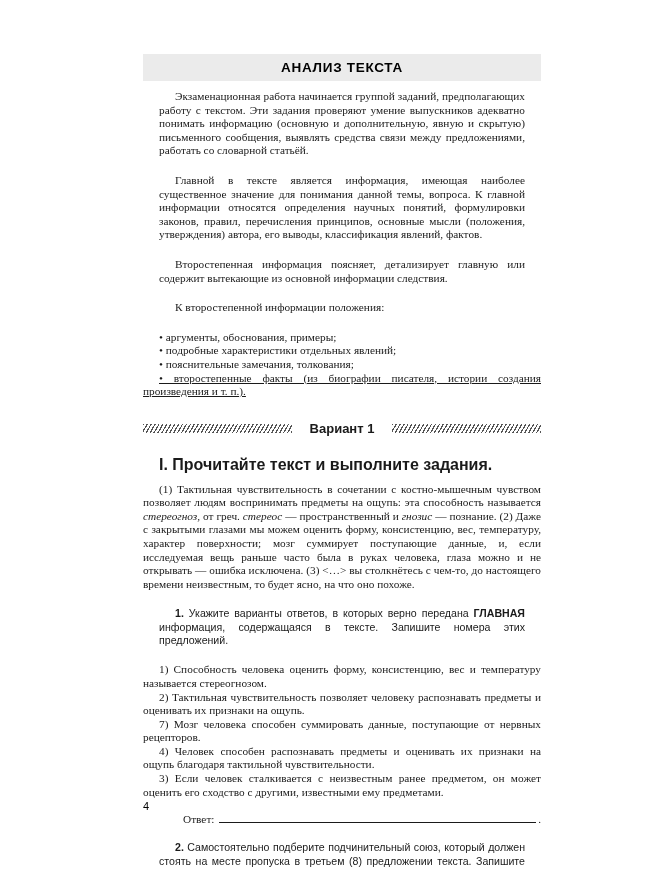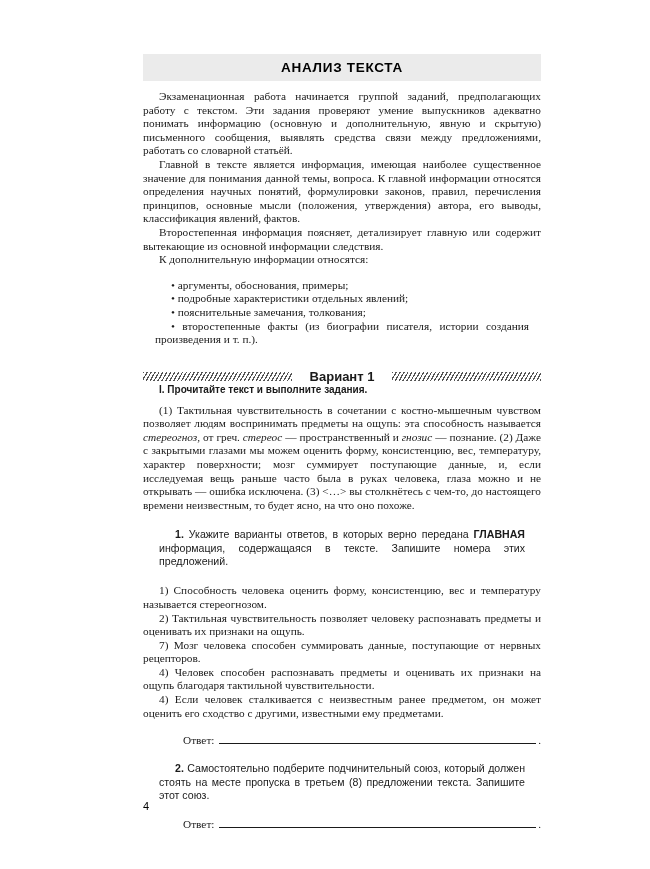--- a/index.html
+++ b/index.html
@@ -35,39 +35,40 @@
     font-weight: bold;
     font-size: 13.5px;
     letter-spacing: 0.7px;
     padding: 6px 0 6px 0;
     color: #000;
   }
   p.intro {
     font-size: 11.3px;
     line-height: 13.6px;
     text-align: justify;
-    margin: 0;
+    margin: 16px;
     text-indent: 16px;
     hyphens: auto;
   }
   p.intro.first { margin-top: 9px; }
   ul.bullets {
     list-style: none;
-    margin: 12px;
+    margin: 0;
     padding: 0;
   }
   ul.bullets li {
     font-size: 11.3px;
     line-height: 13.6px;
     text-align: justify;
     text-indent: 16px;
     margin: 0;
   }
   ul.bullets li.multiline {
     text-indent: 16px;
+    text-decoration: underline;
   }
   .variant-head {
     margin-top: 22px;
     display: flex;
     align-items: center;
     gap: 14px;
   }
   .variant-rule {
     flex: 1 1 auto;
     height: 9px;
@@ -80,22 +81,22 @@
   .variant-label {
     font-family: "Liberation Sans", sans-serif;
     font-weight: bold;
     font-size: 13px;
     white-space: nowrap;
     padding: 0 4px;
   }
   .task-instruction {
     font-family: "Liberation Sans", sans-serif;
     font-weight: bold;
-    font-size: 10px;
-    margin-top: 0;
+    font-size: 16px;
+    margin-top: 20px;
     text-indent: 16px;
   }
   p.body-text {
     font-size: 11.3px;
     line-height: 13.6px;
     text-align: justify;
     margin: 9px 0 0 0;
     text-indent: 16px;
   }
   .italic { font-style: italic; }
@@ -155,21 +156,21 @@
 
 <div class="page">
 
   <div class="content">
 
     <div class="section-title-bar">АНАЛИЗ ТЕКСТА</div>
 
     <p class="intro first">Экзаменационная работа начинается группой заданий, предполагающих работу с текстом. Эти задания проверяют умение выпускников адекватно понимать информацию (основную и дополнительную, явную и скрытую) письменного сообщения, выявлять средства связи между предложениями, работать со словарной статьёй.</p>
     <p class="intro">Главной в тексте является информация, имеющая наиболее существенное значение для понимания данной темы, вопроса. К главной информации относятся определения научных понятий, формулировки законов, правил, перечисления принципов, основные мысли (положения, утверждения) автора, его выводы, классификация явлений, фактов.</p>
     <p class="intro">Второстепенная информация поясняет, детализирует главную или содержит вытекающие из основной информации следствия.</p>
-    <p class="intro">К дополнительную информации относятся:</p>
+    <p class="intro">К второстепенной информации положения:</p>
 
     <ul class="bullets">
       <li>• аргументы, обоснования, примеры;</li>
       <li>• подробные характеристики отдельных явлений;</li>
       <li>• пояснительные замечания, толкования;</li>
       <li class="multiline">• второстепенные факты (из биографии писателя, истории создания произведения и т. п.).</li>
     </ul>
 
     <div class="variant-head">
       <span class="variant-rule"></span>
@@ -182,21 +183,21 @@
     <p class="body-text"><span>(1) Тактильная чувствительность в сочетании с костно-мышечным чувством позволяет людям воспринимать предметы на ощупь: эта способность называется </span><span class="italic">стереогноз</span><span>, от греч. </span><span class="italic">стереос</span><span> — пространственный и </span><span class="italic">гнозис</span><span> — познание. (2) Даже с закрытыми глазами мы можем оценить форму, консистенцию, вес, температуру, характер поверхности; мозг суммирует поступающие данные, и, если исследуемая вещь раньше часто была в руках человека, глаза можно и не открывать — ошибка исключена. (3) &lt;…&gt; вы столкнётесь с чем-то, до настоящего времени неизвестным, то будет ясно, на что оно похоже.</span></p>
 
     <div class="q-block">
       <p class="q-stem"><span class="qnum">1.</span><span> Укажите варианты ответов, в которых верно передана </span><span class="caps">ГЛАВНАЯ</span><span> информация, содержащаяся в тексте. Запишите номера этих предложений.</span></p>
 
       <ul class="answers">
         <li>1) Способность человека оценить форму, консистенцию, вес и температуру называется стереогнозом.</li>
         <li>2) Тактильная чувствительность позволяет человеку распознавать предметы и оценивать их признаки на ощупь.</li>
         <li>7) Мозг человека способен суммировать данные, поступающие от нервных рецепторов.</li>
         <li>4) Человек способен распознавать предметы и оценивать их признаки на ощупь благодаря тактильной чувствительности.</li>
-        <li>4) Если человек сталкивается с неизвестным ранее предметом, он может оценить его сходство с другими, известными ему предметами.</li>
+        <li>3) Если человек сталкивается с неизвестным ранее предметом, он может оценить его сходство с другими, известными ему предметами.</li>
       </ul>
 
       <div class="answer-line">
         <span class="lbl">Ответ:</span>
         <span class="dots"></span>
         <span>.</span>
       </div>
     </div>
 
     <div class="q-block">

